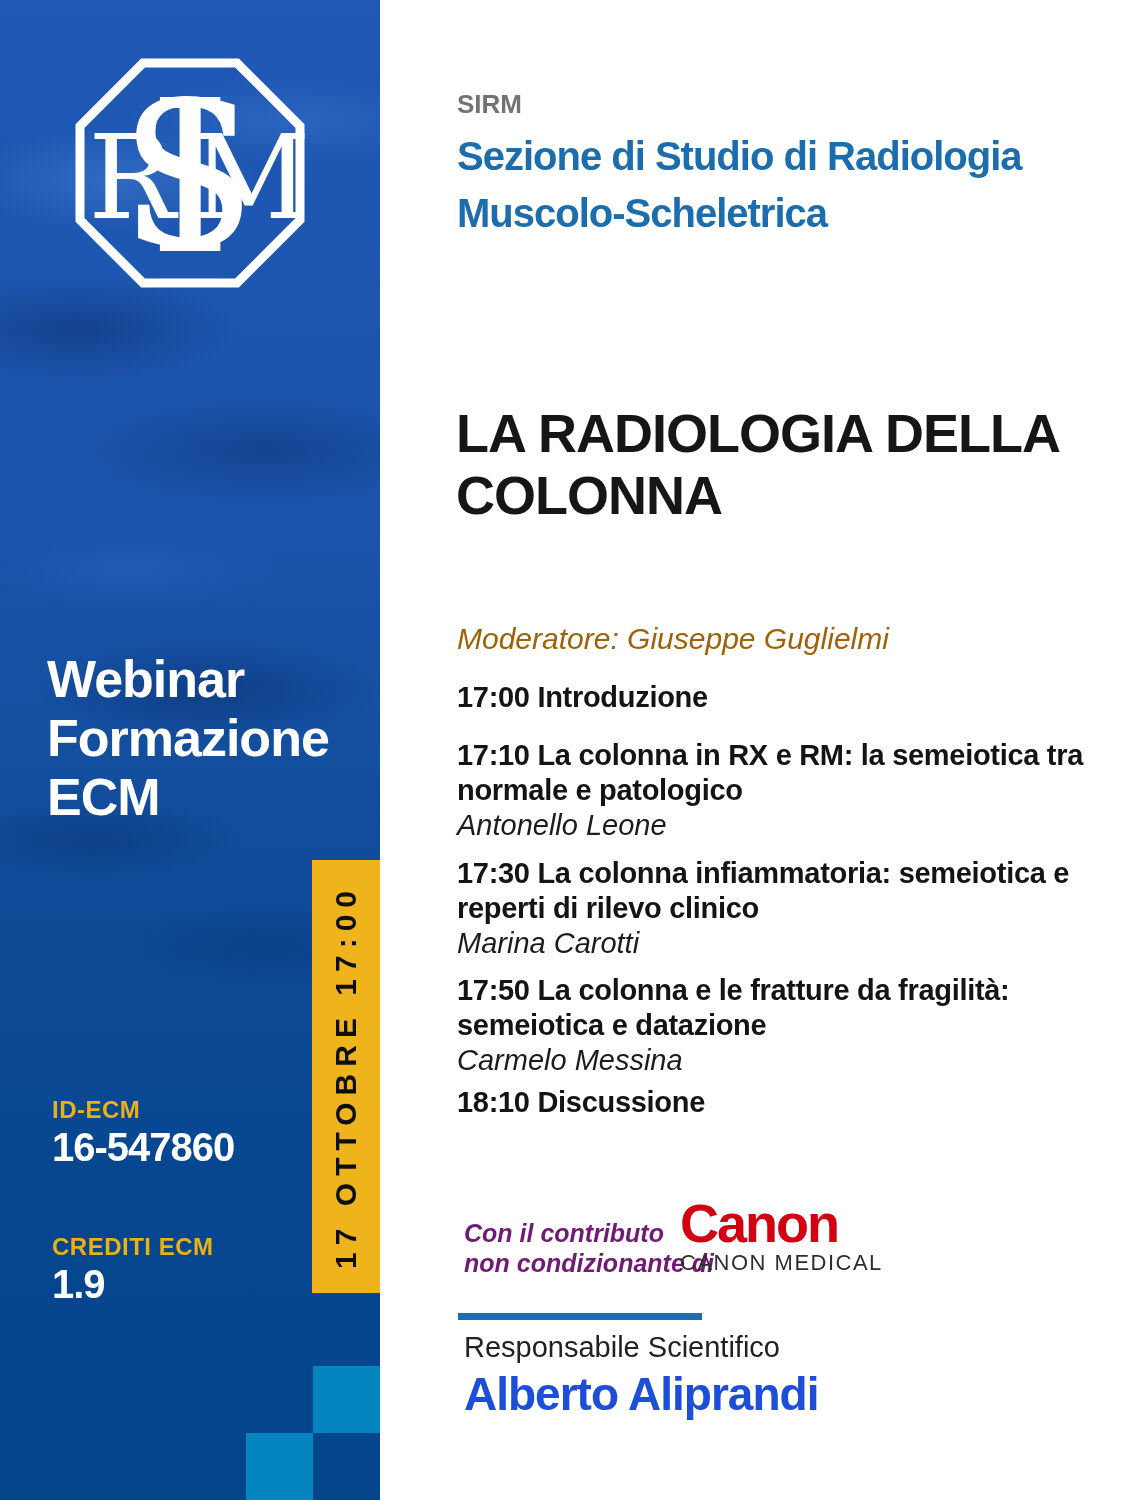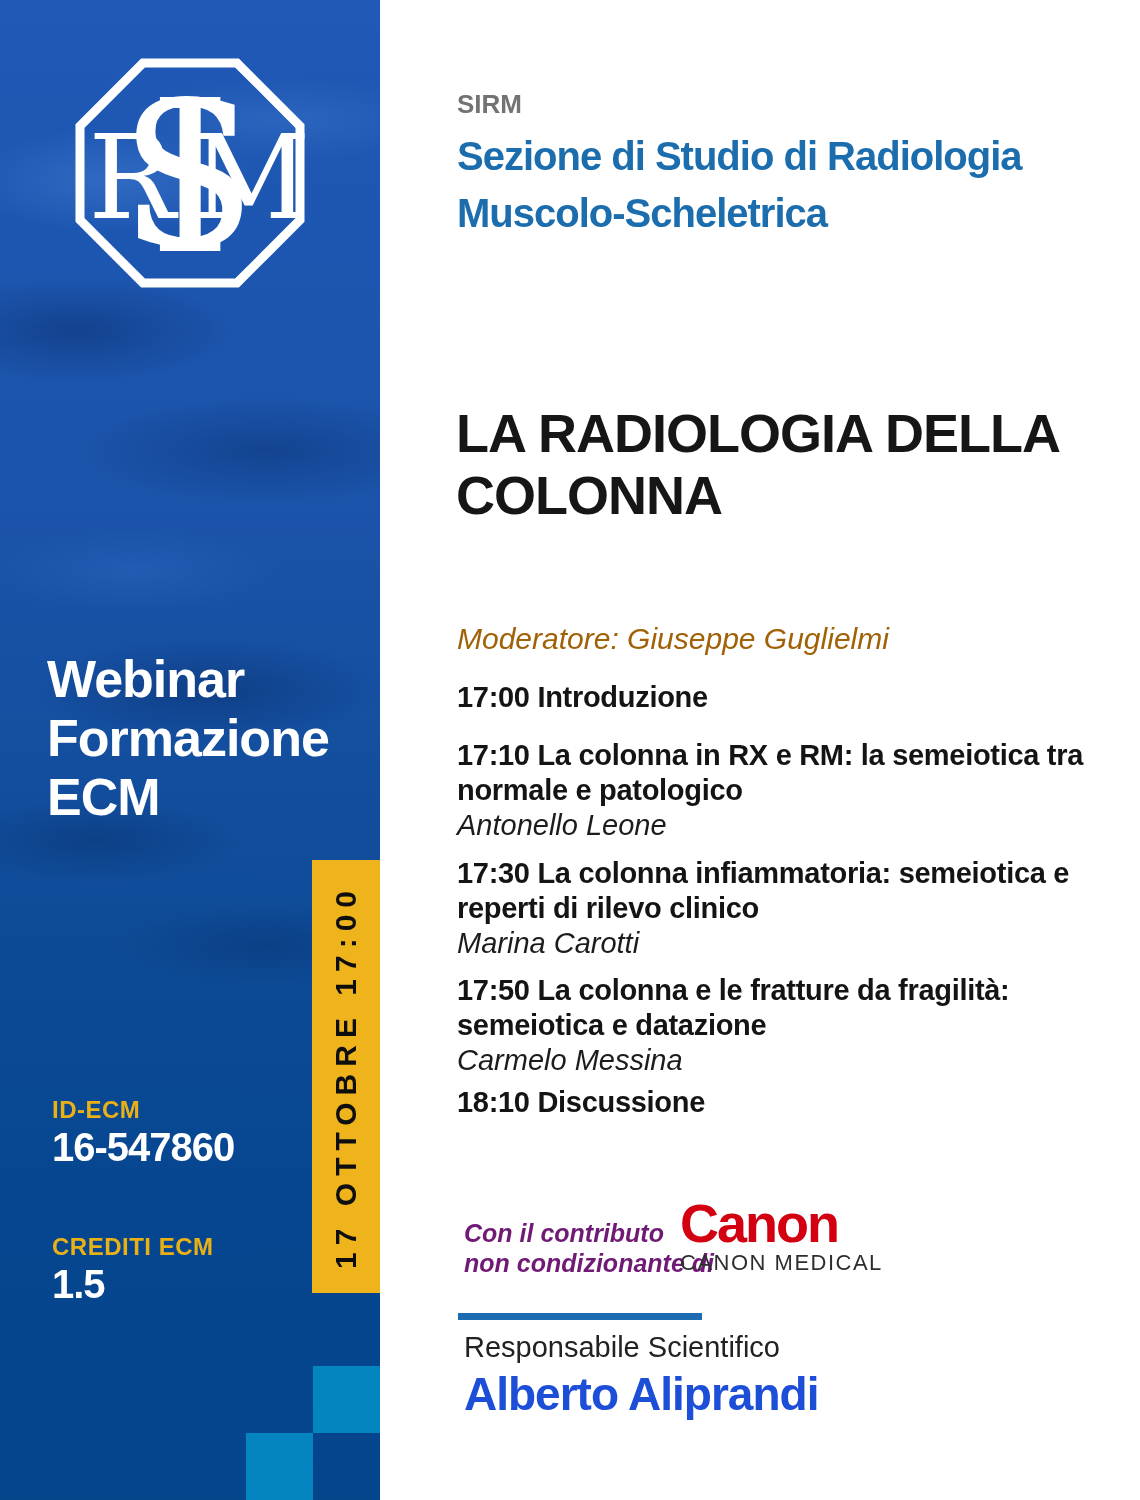--- a/index.html
+++ b/index.html
@@ -105,21 +105,21 @@
 Formazione
 ECM</div>
 
     <div class="ecm-block ecm-id">
       <div class="ecm-label">ID-ECM</div>
       <div class="ecm-value">16-547860</div>
     </div>
 
     <div class="ecm-block ecm-cred">
       <div class="ecm-label">CREDITI ECM</div>
-      <div class="ecm-value">1.5</div>
+      <div class="ecm-value">1.9</div>
     </div>
 
     <div class="corner-sq a"></div>
     <div class="corner-sq b"></div>
   </div>
 
   <div class="date-bar">
     <div class="date-text">17 OTTOBRE 17:00</div>
   </div>
 

